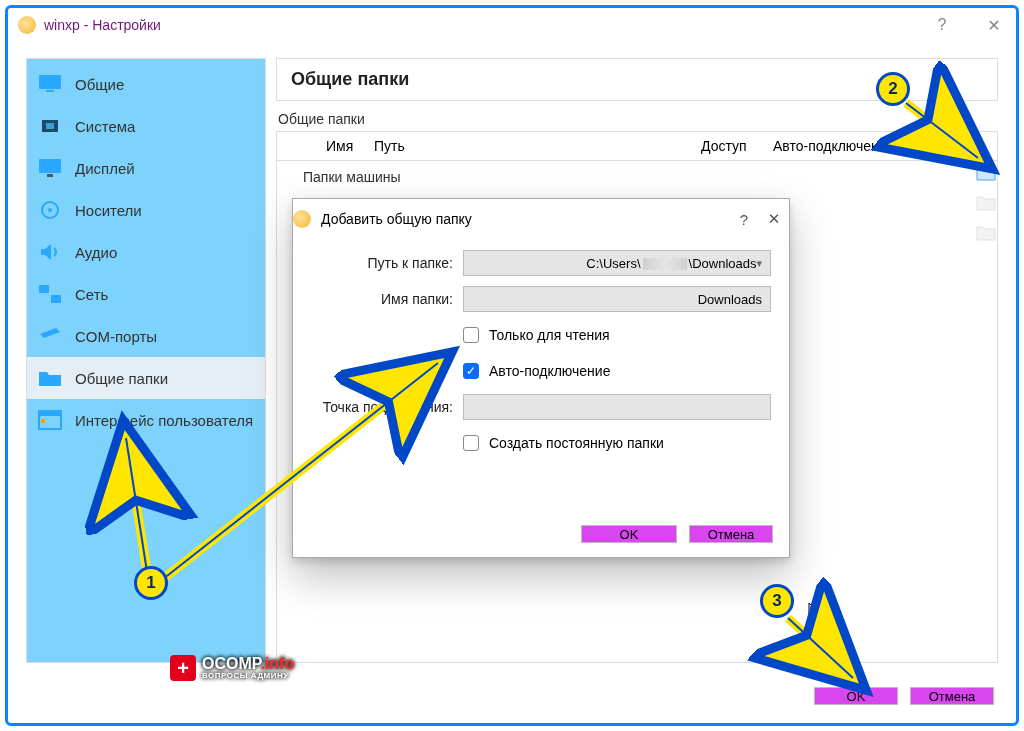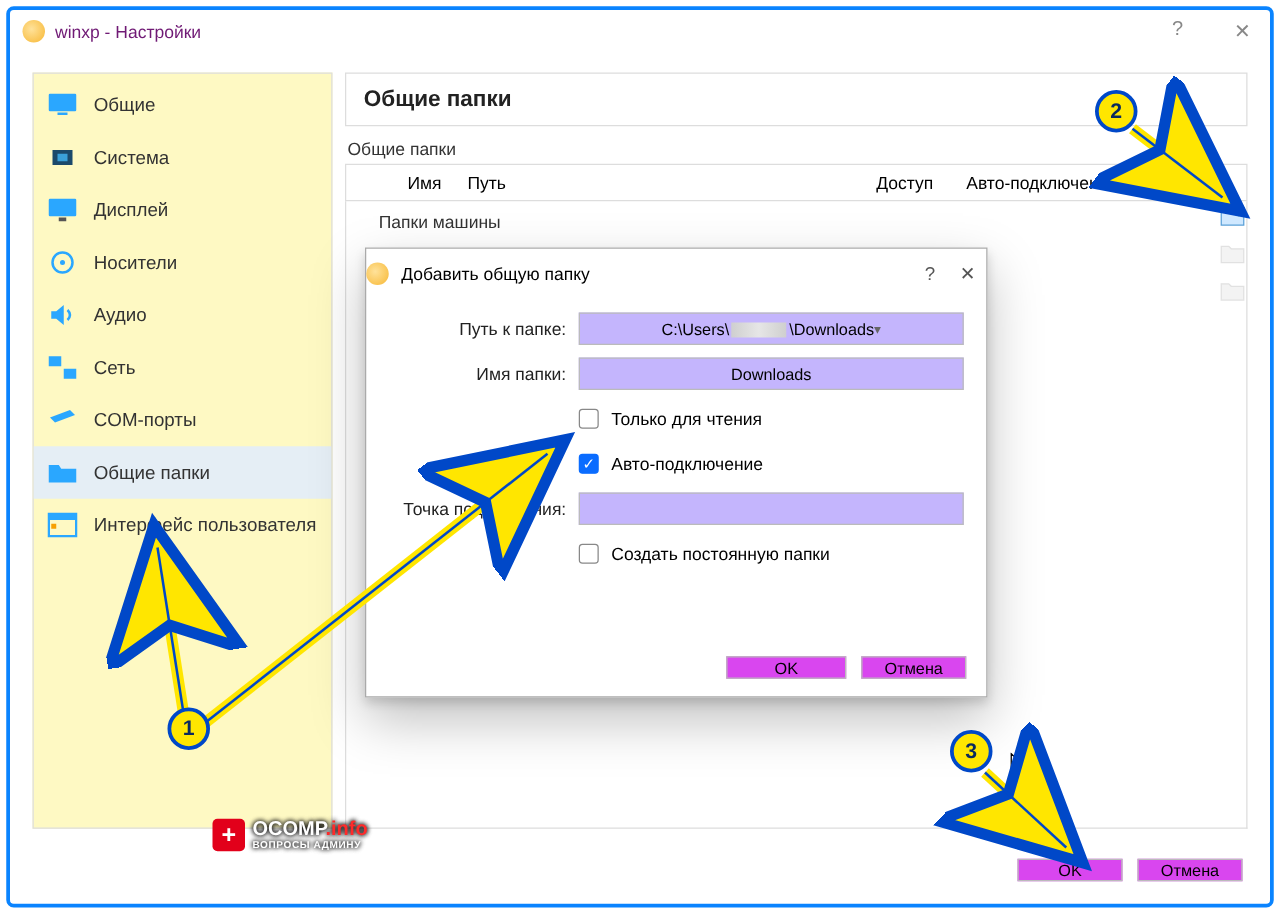--- a/index.html
+++ b/index.html
@@ -5,21 +5,21 @@
   * { box-sizing: border-box; font-family: "Segoe UI", Arial, sans-serif; }
   body { margin:0; background:#fff; width:1024px; height:731px; overflow:hidden; position:relative; }
   .window { position:absolute; left:5px; top:5px; width:1014px; height:721px; border:3px solid #0a84ff; border-radius:6px; background:#fff; }
   .titlebar { height:34px; display:flex; align-items:center; padding:0 10px; }
   .titlebar .appicon { width:18px; height:18px; border-radius:50%; background:radial-gradient(circle at 40% 40%,#ffe29a,#f7b733); margin-right:8px; }
   .titlebar .title { color:#701a75; font-size:14px; }
   .titlebar .winbtns { margin-left:auto; display:flex; gap:28px; color:#888; font-size:16px; }
   .winbtns span { width:24px; text-align:center; }
   .content { position:absolute; left:18px; top:50px; right:18px; bottom:60px; display:flex; gap:10px; }
   
-  .sidebar { width:240px; border:1px solid #ddd; background:#fef9c3; padding:4px 0; }
+  .sidebar { width:240px; border:1px solid #ddd; background:#7dd3fc; padding:4px 0; }
   .side-item { display:flex; align-items:center; height:42px; padding:0 10px; font-size:15px; color:#333; gap:12px; cursor:default; }
   .side-item.selected { background:#e5eef5; }
   .sicon { width:26px; height:20px; display:flex; align-items:center; justify-content:center; }
   .sicon svg { width:24px; height:20px; }
   
   .main { flex:1; display:flex; flex-direction:column; position:relative; }
   .mainhead { border:1px solid #ddd; padding:10px 14px; font-size:18px; font-weight:600; color:#222; }
   .grouplabel { font-size:14px; color:#333; padding:10px 2px 4px; }
   .tablehead { border:1px solid #ddd; border-bottom:1px solid #ddd; display:flex; align-items:center; height:30px; font-size:14px;padding-left:41px; }
   .tablehead > div { padding:0 8px; }
@@ -40,21 +40,21 @@
   
   .dialog { position:absolute; left:284px; top:190px; width:498px; height:360px; background:#fff; border:1px solid #aaa; box-shadow:0 18px 40px rgba(0,0,0,.25), 0 4px 8px rgba(0,0,0,.15); }
   .d-title { height:40px; display:flex; align-items:center; padding:0 0; font-size:14px; }
   .d-title .appicon { width:18px; height:18px; border-radius:50%; background:radial-gradient(circle at 40% 40%,#ffe29a,#f7b733); margin-right:10px; }
   .d-title .spacer { flex:1; }
   .d-title .tb { width:30px; text-align:center; color:#555; font-size:15px; }
   .d-body { padding:6px 18px 0 0; }
   .frow { display:flex; align-items:center; height:36px; }
   .flab { width:170px; text-align:right; padding-right:10px; font-size:14px; color:#222; }
   .fctl { flex:1; }
-  .txt { width:100%; height:26px; border:1px solid #bbb; padding:0 8px; font-size:13px; display:flex; align-items:center; justify-content:center; background:#c4b5fd; }
+  .txt { width:100%; height:26px; border:1px solid #bbb; padding:0 8px; font-size:13px; display:flex; align-items:center; justify-content:flex-end; background:#e5e5e5; }
   .txt .chev { font-size:11px; color:#666; }
   .chk { display:flex; align-items:center; gap:10px; font-size:14px;text-align:right; }
   .chkbox { width:16px; height:16px; border:1px solid #888; border-radius:3px; display:flex; align-items:center; justify-content:center; background:#fff; }
   .chkbox.checked { background:#0a6cff; border-color:#0a6cff; }
   .chkbox.checked::after { content:"✓"; color:#fff; font-size:12px; line-height:1; }
   .d-foot { position:absolute; right:16px; bottom:14px; display:flex; gap:12px; }
   .obscure { display:inline-block; width:44px; height:12px; background:linear-gradient(90deg,#cfcfcf,#e6e6e6,#cfcfcf); vertical-align:middle; margin:0 2px; }
   
   .badge { position:absolute; width:34px; height:34px; border-radius:50%; background:#ffe600; border:3px solid #0048c8; display:flex; align-items:center; justify-content:center; font-weight:700; font-size:17px; color:#0a2a5e; z-index:60; }
   .cursor { position:absolute; z-index:55; }

